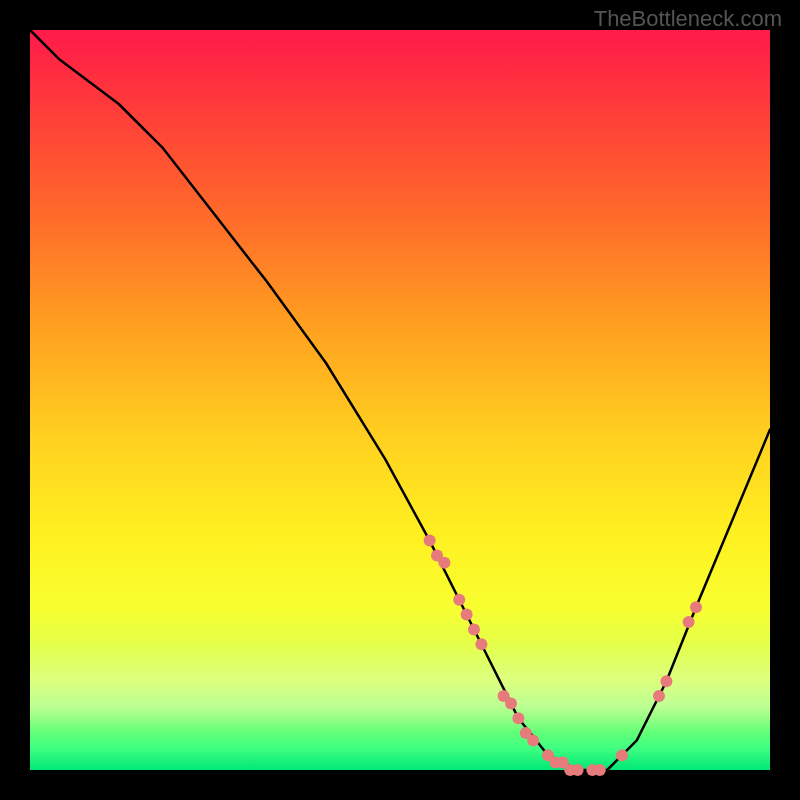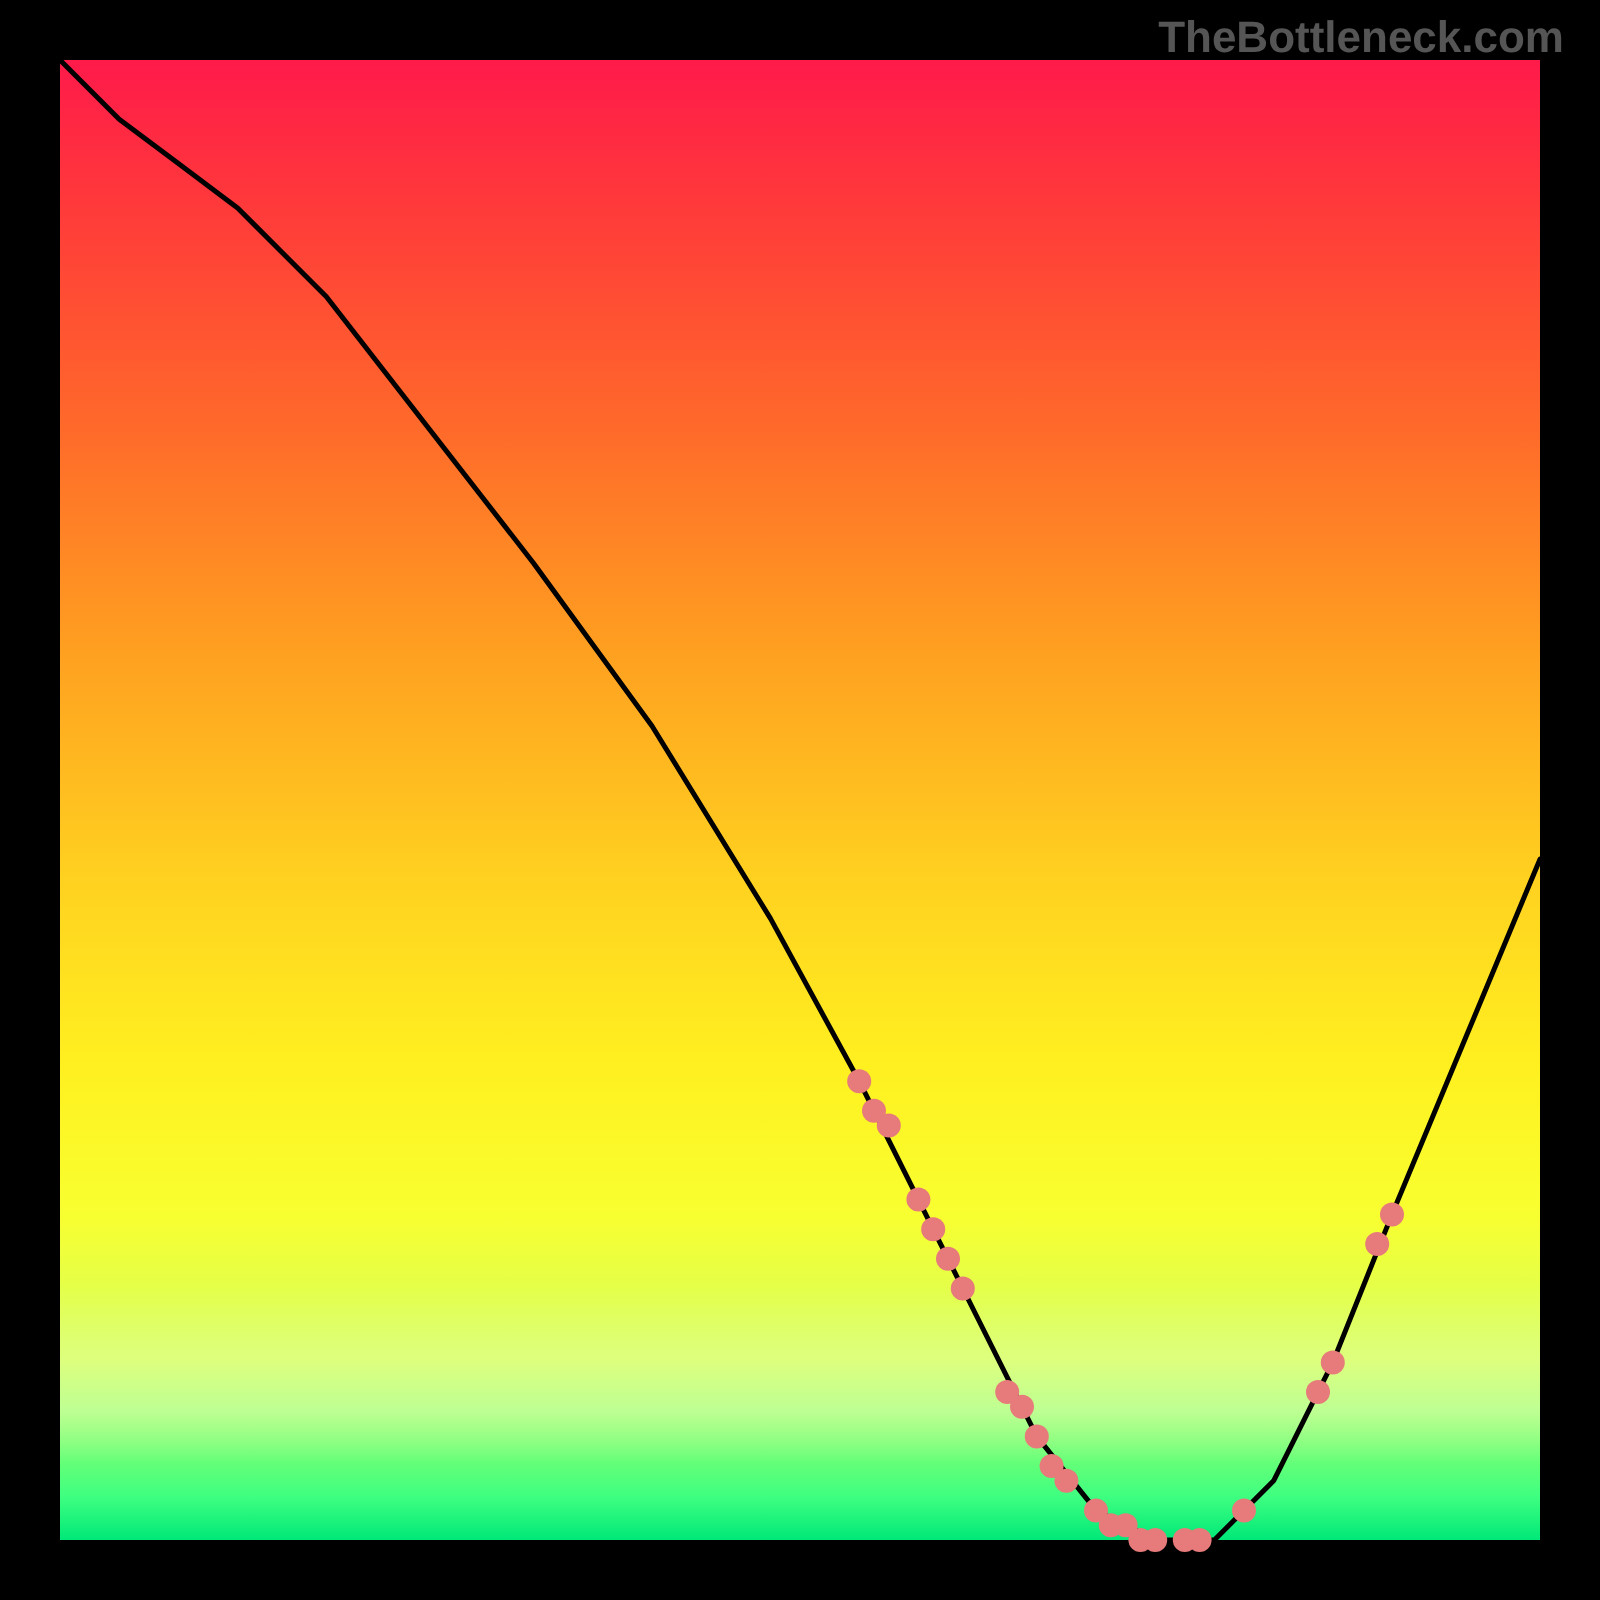--- a/index.html
+++ b/index.html
@@ -10,21 +10,21 @@
     position: relative;
     font-family: Arial, sans-serif;
     overflow: hidden;
   }
   .watermark {
     position: absolute;
     top: 6px;
     right: 18px;
     color: #555;
     font-size: 22px;
-    font-weight: bold;
+    font-weight: normal;
     z-index: 10;
   }
   .plot-area {
     position: absolute;
     left: 30px;
     top: 30px;
     width: 740px;
     height: 740px;
     background: linear-gradient(to bottom,
       #ff1a4a 0%,

